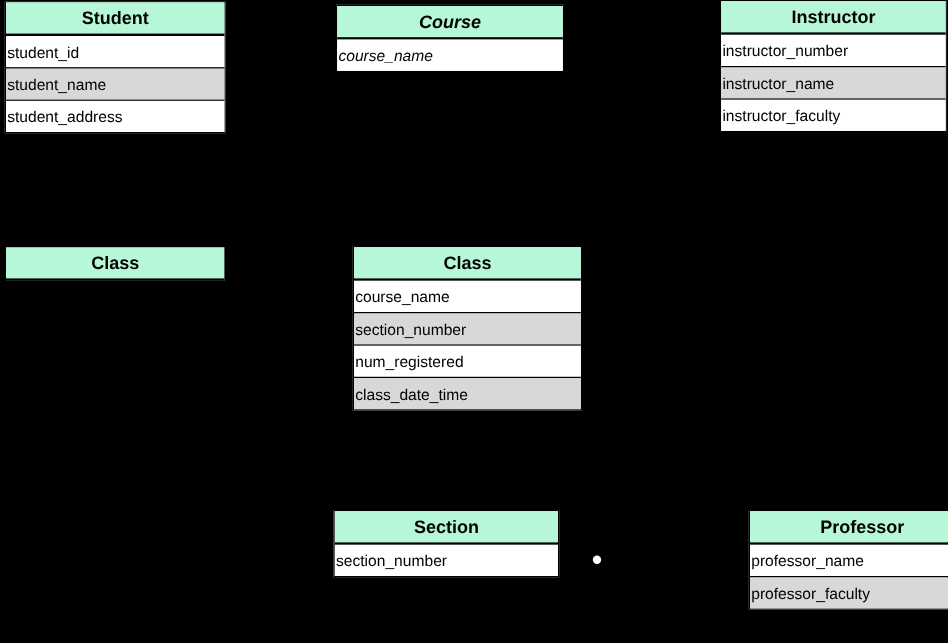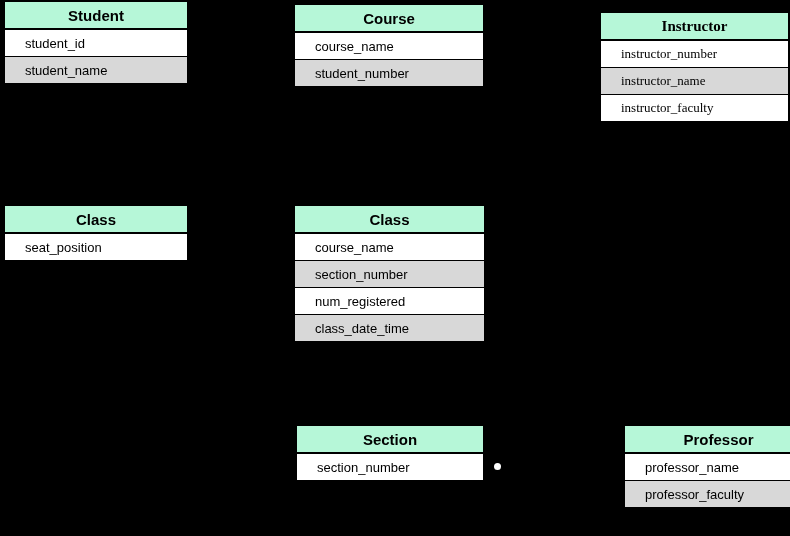--- a/index.html
+++ b/index.html
@@ -28,71 +28,70 @@
   .entity .hdr{
     height:26px;
     background:var(--mint);
     border-bottom:2px solid var(--border);
     display:flex;align-items:center;justify-content:center;
     font-size:15px;font-weight:bold;color:var(--text);
   }
   .entity .row{
     height:26px;
     display:flex;align-items:center;
-    padding-left:20px;
+    padding-left:1px;
     font-size:13px;color:var(--text);
     background:var(--row);
   }
   .entity .row + .row{border-top:1px solid var(--border);}
   
   .entity .row:nth-child(odd){background:var(--row-alt);}
 
   .e-student   {left:4px;   top:1px;   width:184px;}
-  .e-course    {left:294px; top:4px;   width:190px;}
-  .e-instructor{left:600px; top:12px;   width:189px;font-family:Liberation Serif, serif;}
+  .e-course    {left:280px; top:4px;   width:190px;font-style:italic;}
+  .e-instructor{left:600px; top:0;   width:189px;}
   .e-seat      {left:4px;   top:205px; width:184px;}
   .e-class     {left:294px; top:205px; width:191px;}
-  .e-section   {left:296px; top:425px; width:188px;text-align:right;}
+  .e-section   {left:278px; top:425px; width:188px;text-align:right;}
   .e-professor {left:624px; top:425px; width:189px;}
 
   .dot{
     position:absolute;
     left:494px;top:463px;
     width:7px;height:7px;
     border-radius:50%;
     background:var(--dot);
   }
 </style>
 </head>
 <body>
 
 <div class="canvas">
 
   <div class="entity e-student">
     <div class="hdr">Student</div>
     <div class="row">student_id</div>
     <div class="row">student_name</div>
+    <div class="row">student_address</div>
   </div>
 
   <div class="entity e-course">
     <div class="hdr">Course</div>
     <div class="row">course_name</div>
-    <div class="row">student_number</div>
   </div>
 
   <div class="entity e-instructor">
     <div class="hdr">Instructor</div>
     <div class="row">instructor_number</div>
     <div class="row">instructor_name</div>
     <div class="row">instructor_faculty</div>
   </div>
 
   <div class="entity e-seat">
     <div class="hdr">Class</div>
-    <div class="row">seat_position</div>
   </div>
 
   <div class="entity e-class">
     <div class="hdr">Class</div>
     <div class="row">course_name</div>
     <div class="row">section_number</div>
     <div class="row">num_registered</div>
     <div class="row">class_date_time</div>
   </div>
 

